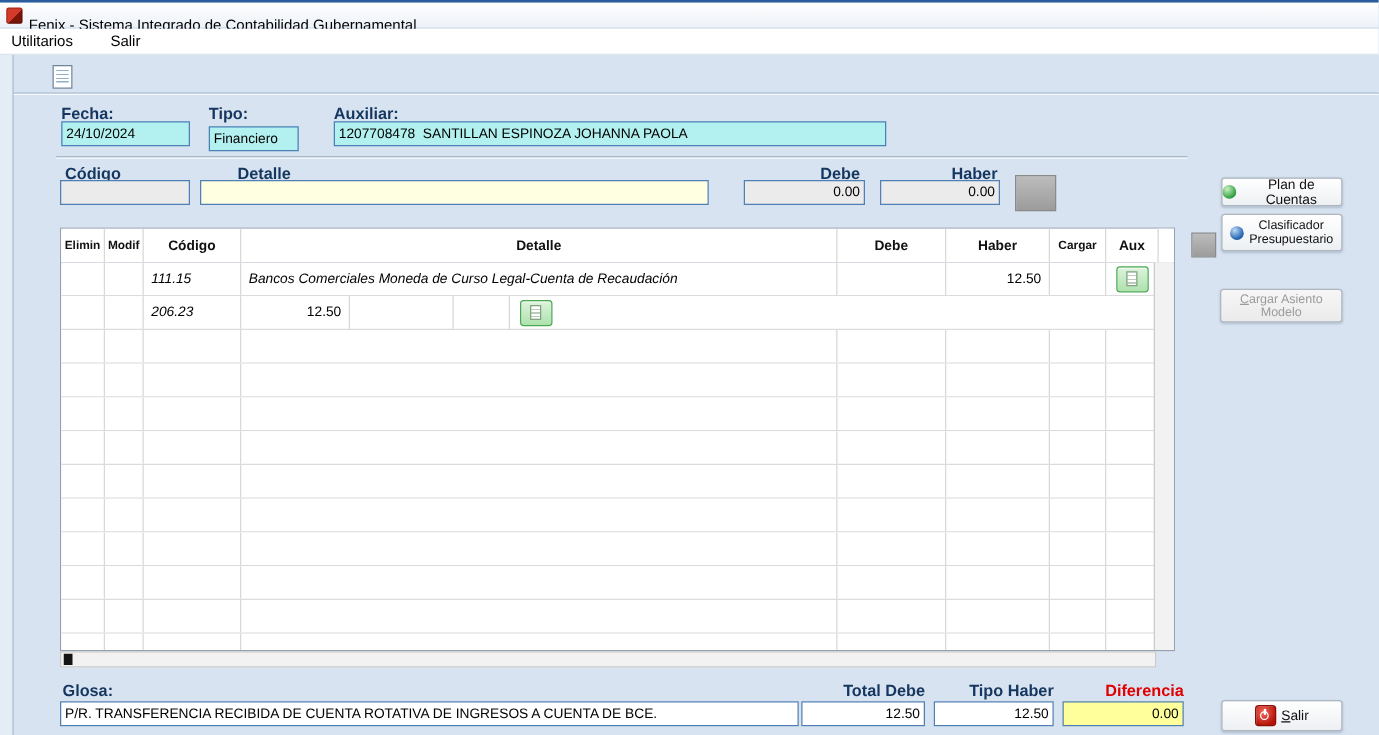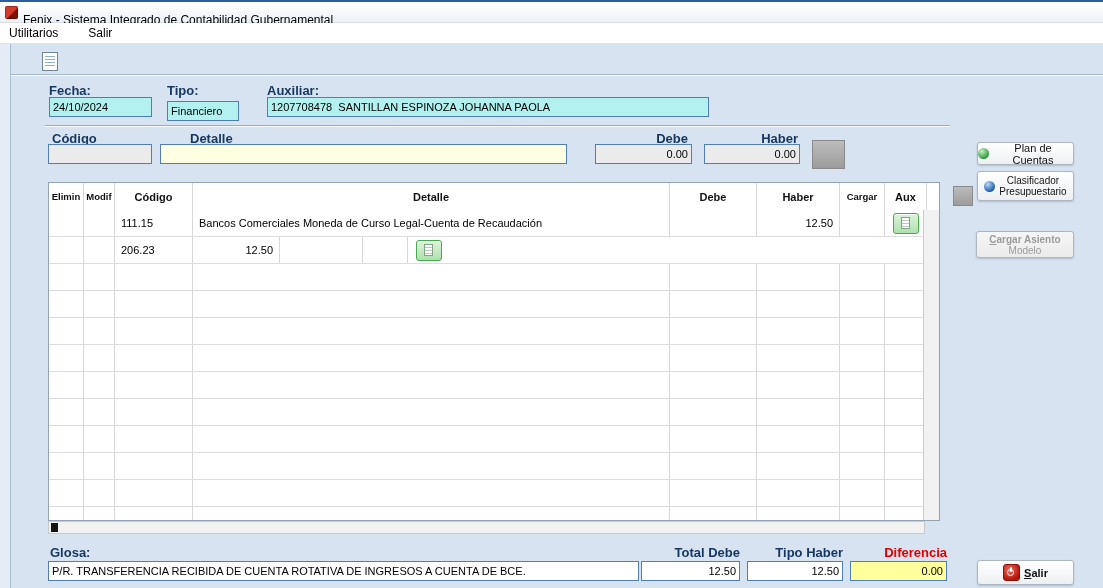--- a/index.html
+++ b/index.html
@@ -51,21 +51,21 @@
   .side-btn{left:977px;width:97px;border:1px solid #aeb6bf;border-radius:3px;
     background:linear-gradient(#ffffff,#edf0f3);box-shadow:0 1px 2px rgba(60,80,110,.25);
     display:flex;align-items:center;justify-content:center;gap:4px;font-size:11px;color:#111;
     font-family:"Liberation Sans",sans-serif;padding:0;cursor:default;margin-top:48px;}
   .side-btn.disabled{color:#9b9b9b;background:linear-gradient(#f6f6f6,#ebebeb);}
   .sphere{width:11px;height:11px;border-radius:50%;flex:0 0 auto;}
   .sphere.green{background:radial-gradient(circle at 35% 30%,#c8f2c0,#2f9e3f 70%,#1c6e2a);}
   .sphere.blue{background:radial-gradient(circle at 35% 30%,#bcd9f7,#1f5fae 70%,#144a8c);}
   .twolines{display:flex;flex-direction:column;line-height:11px;font-size:10px;text-align:center;}
   .twolines span{display:block;}
-  .u1{display:inline-block;font-weight:bold;}
+  .u1{display:inline-block;}
   .u1::first-letter{text-decoration:underline;}
   .power-ico{width:15px;height:15px;border-radius:3px;position:relative;flex:0 0 auto;
              background:radial-gradient(circle at 38% 32%,#f06a5a,#b5140a 75%);
              border:1px solid #8c0f06;}
   .power-ico::before{content:"";position:absolute;left:3px;top:4px;width:7px;height:7px;
              border:1.5px solid #fff;border-radius:50%;box-sizing:border-box;}
   .power-ico::after{content:"";position:absolute;left:6px;top:1.5px;width:1.8px;height:5px;
              background:#fff;border-radius:1px;}
 
   
@@ -73,21 +73,21 @@
   .thead{display:flex;height:27px;border-bottom:1px solid #93a3b3;background:#fff;font-weight:bold;}
   .tcell{box-sizing:border-box;border-right:1px solid #d8d8d8;overflow:hidden;white-space:nowrap;}
   .th{display:flex;align-items:center;justify-content:center;font-size:11px;color:#111;}
   .th.small{font-size:9.5px;}
   .c0{width:35px}.c1{width:31px}.c2{width:78px}.c3{width:477px}
   .c4{width:87px}.c5{width:83px}.c6{width:45px}.c7{width:41px;border-right:none;}
   .thcorner{flex:1;border-left:1px solid #d8d8d8;background:#fff;}
   .tbody{position:absolute;top:27px;left:0;width:877px;bottom:0;overflow:hidden;}
   .trow{display:flex;height:26px;border-bottom:1px solid #dcdcdc;font-size:11px;color:#000;background:#fff;}
   .td{display:flex;align-items:center;}
-  .td.lpad{padding-left:6px;}
+  .td.lpad{padding-left:6px;font-style:italic;}
   .td.rnum{justify-content:flex-end;padding-right:6px;}
   .td.center{justify-content:center;}
   .vscroll{position:absolute;top:27px;right:0;bottom:0;width:15px;background:#f2f2f2;
            border-left:1px solid #cccccc;}
   .aux-btn{width:24px;height:19px;border:1px solid #49a852;border-radius:3px;
            background:linear-gradient(#ddf3dc,#aee2ad);display:flex;align-items:center;
            justify-content:center;box-shadow:inset 0 1px 0 #f2fbf1;}
   .page-ico{width:9px;height:12px;border:1px solid #86a286;box-sizing:border-box;
             background:repeating-linear-gradient(to bottom,#ffffff 0 2px,#b9ccb9 2px 3px);}
 

